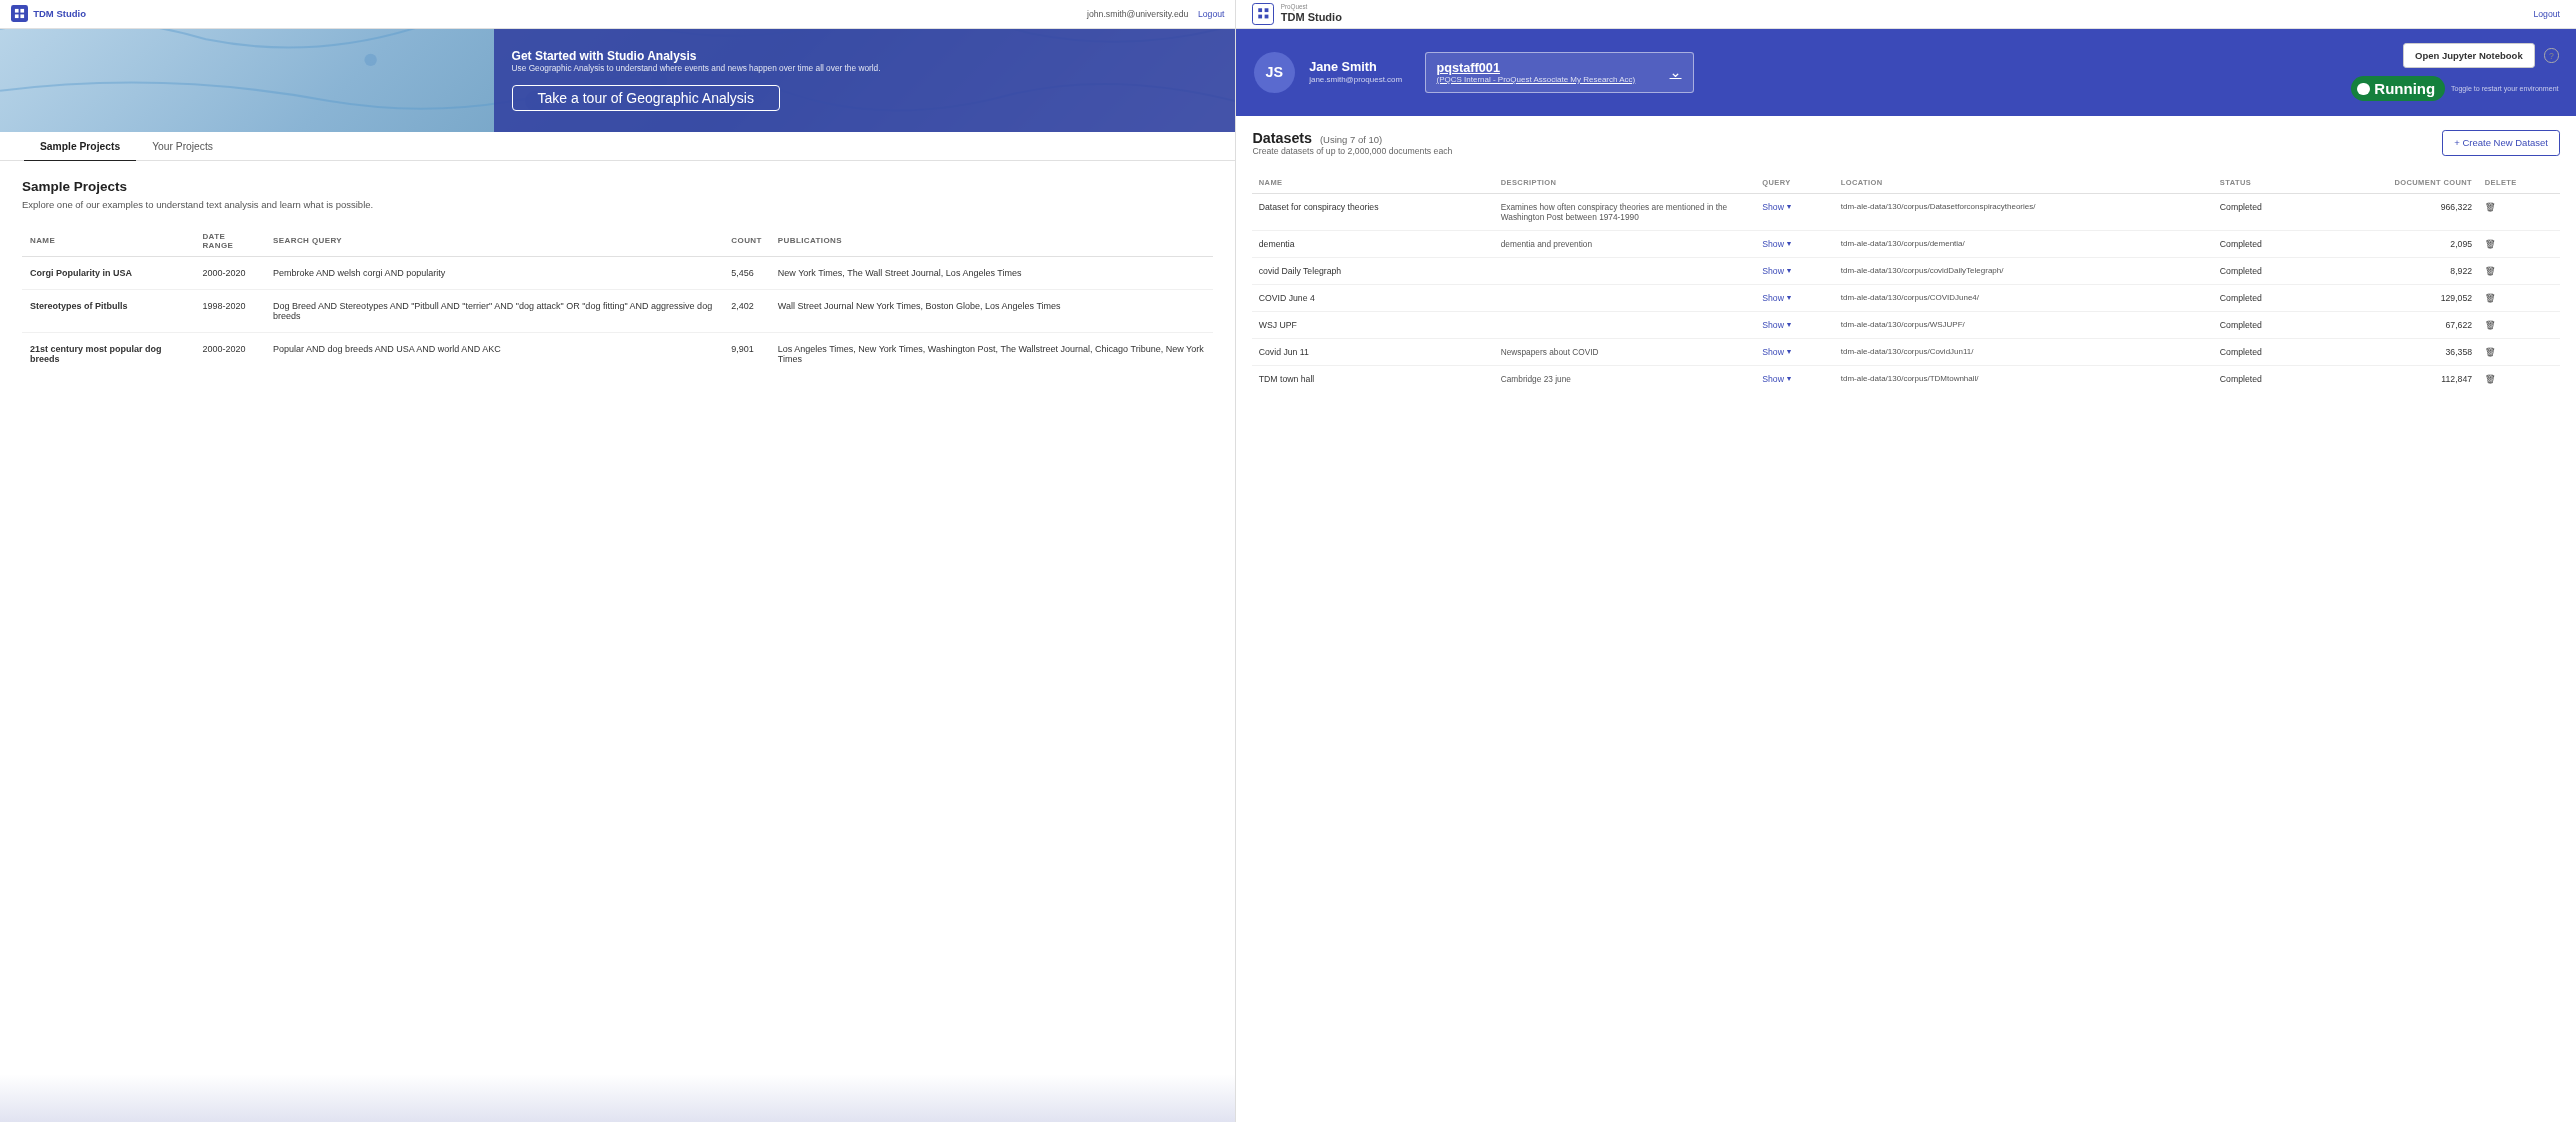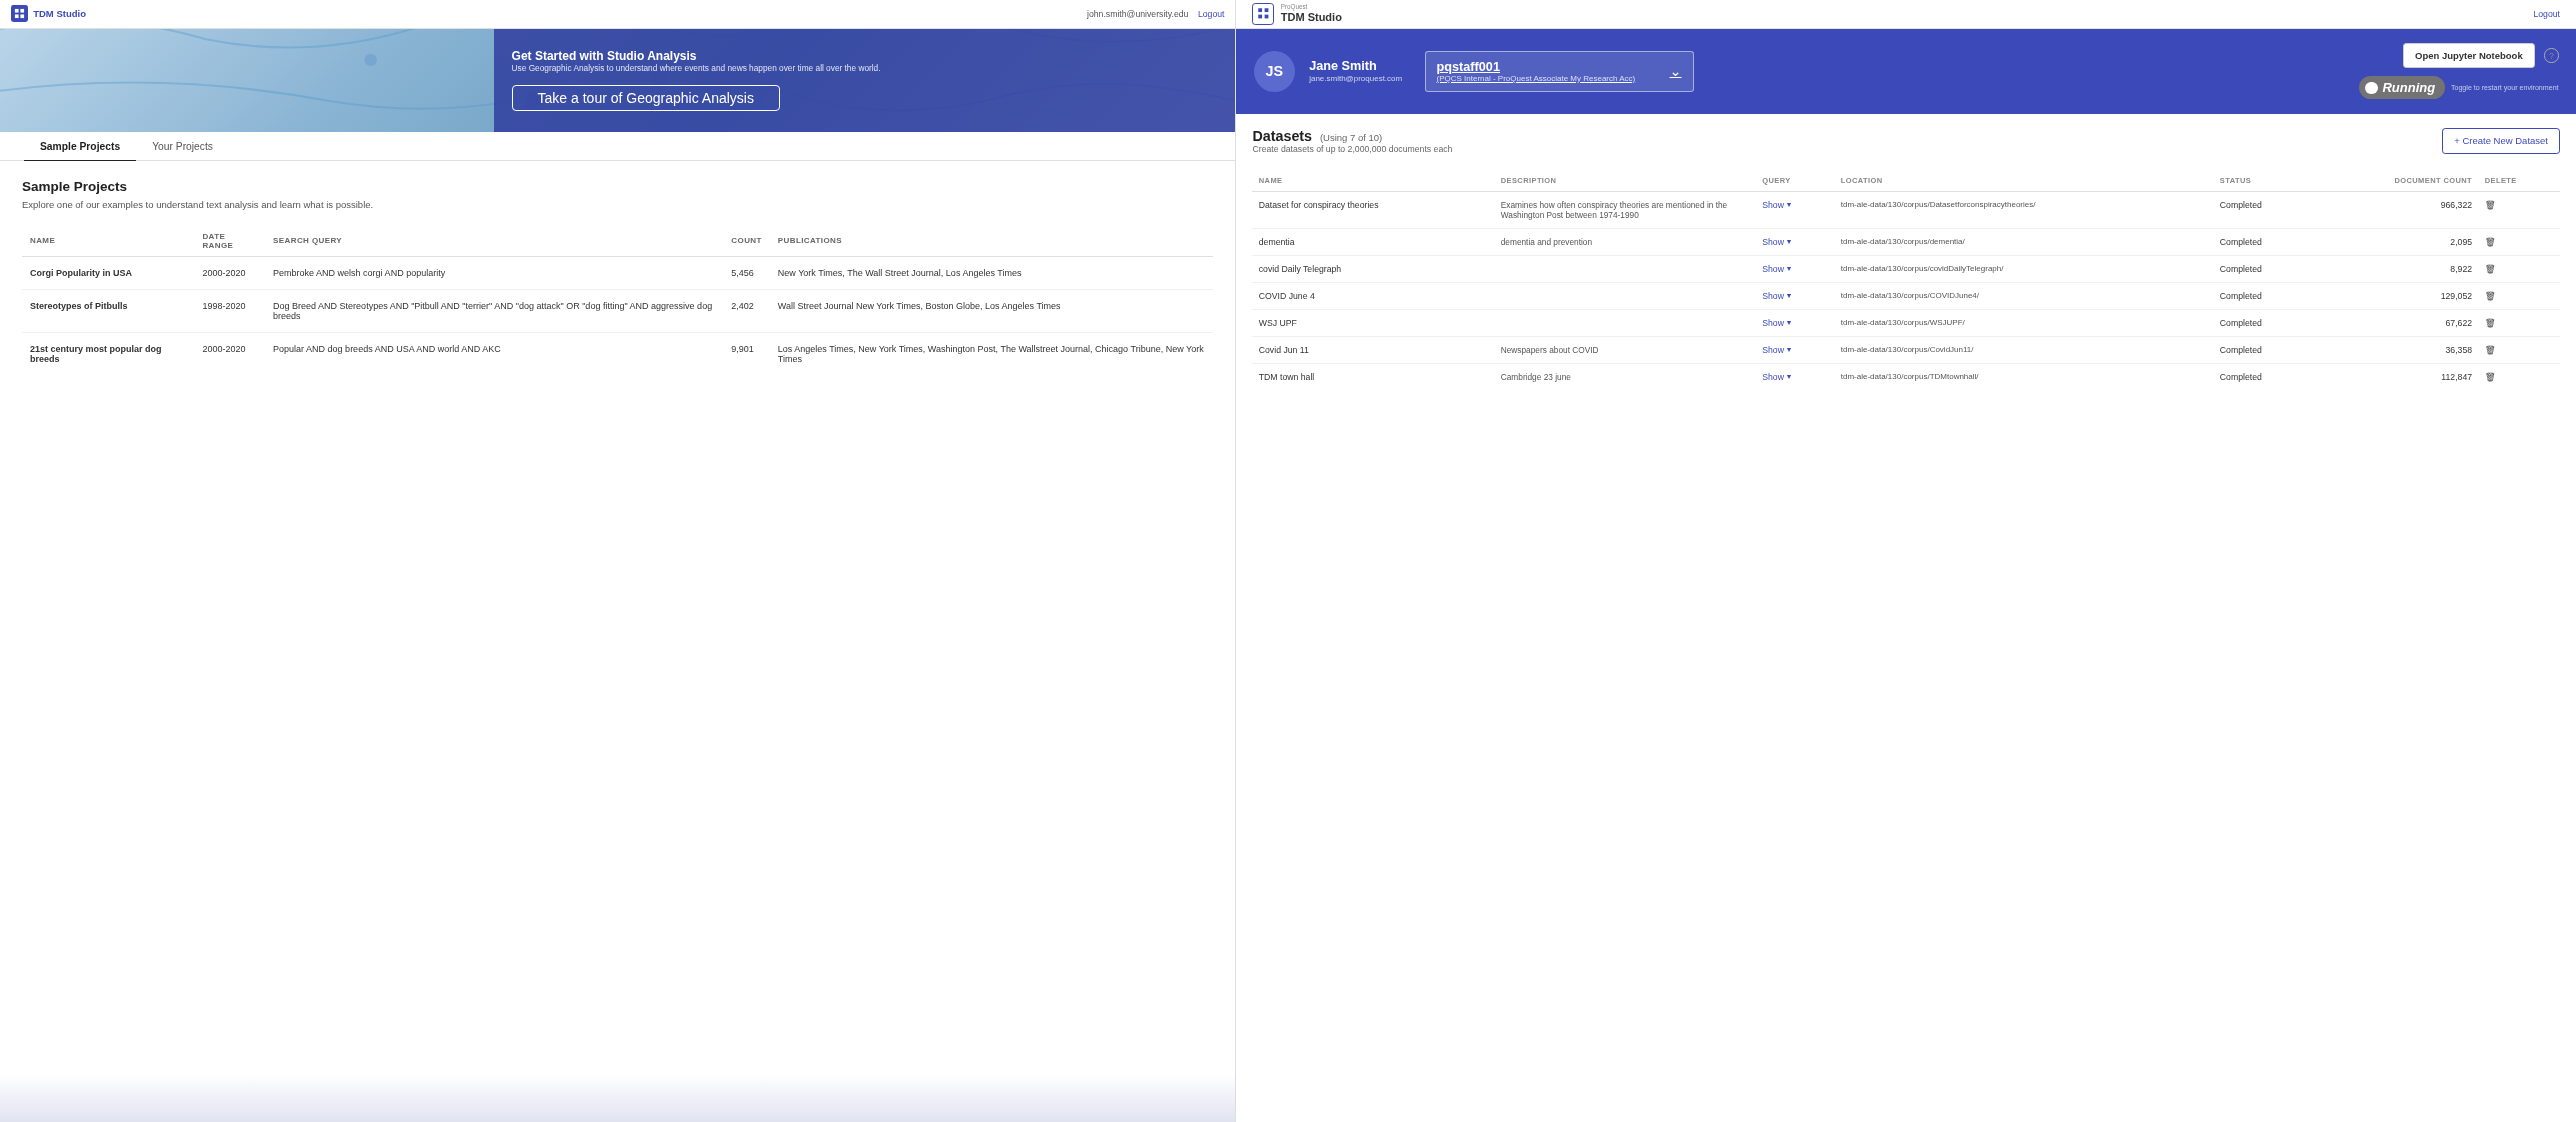--- a/index.html
+++ b/index.html
@@ -318,31 +318,30 @@
       font-size: 8.7px;
       color: #888;
       margin-left: 4.8px;
     }
     .running-section {
       display: flex;
       align-items: center;
       gap: 6.3px;
     }
     .running-toggle {
-      background: #737373;
+      background: #15803d;
       border-radius: 16px;
       padding: 4px 9.5px 4px 6.3px;
       display: flex;
       align-items: center;
       gap: 4.8px;
-      font-size: 13px;
+      font-size: 15px;
       color: #fff;
       font-weight: 600;
       cursor: pointer;
-      font-style: italic;
     }
     .toggle-circle {
       width: 12.7px;
       height: 12.7px;
       background: #fff;
       border-radius: 50%;
     }
     .restart-text {
       font-size: 7.1px;
       color: rgba(255,255,255,0.7);

